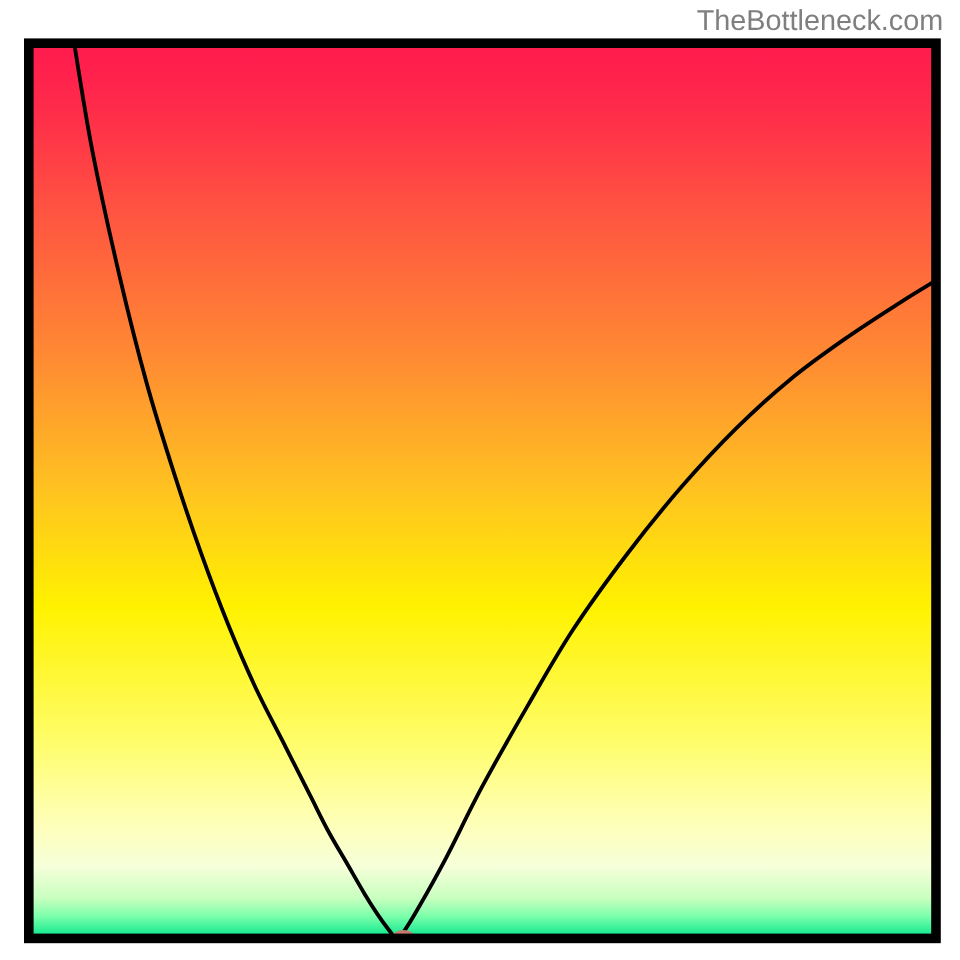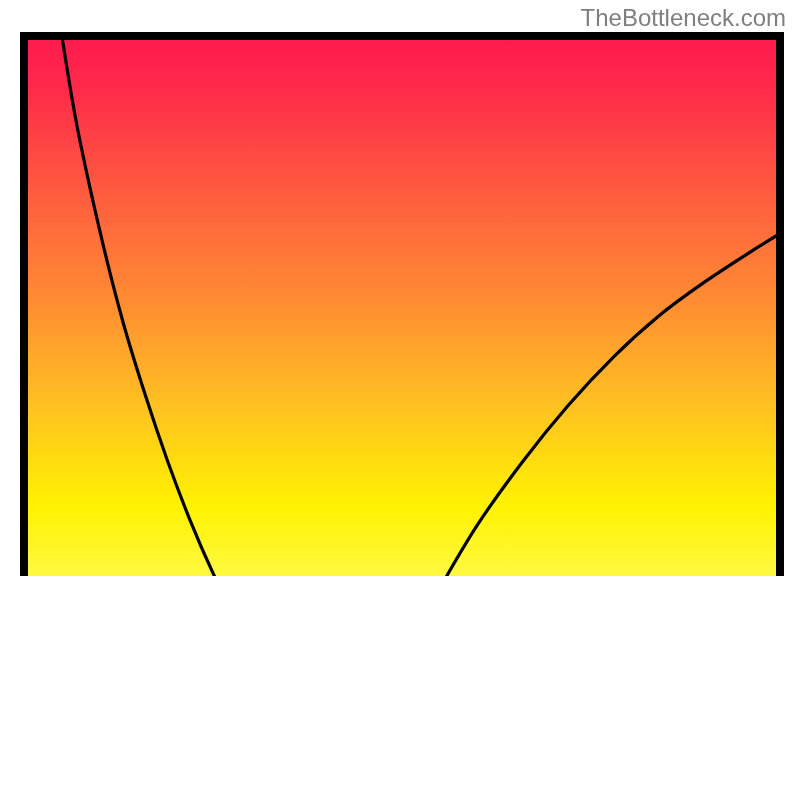--- a/index.html
+++ b/index.html
@@ -3,21 +3,21 @@
 <meta charset="utf-8">
 <style>
   body {
     margin: 0;
     padding: 0;
     background: #fff;
   }
   .chart-container {
     position: relative;
     width: 800px;
-    height: 576px;
+    height: 800px;
   }
   svg {
     display: block;
   }
   .watermark {
     position: absolute;
     top: 4px;
     right: 14px;
     font-family: Arial, Helvetica, sans-serif;
     font-size: 24px;

